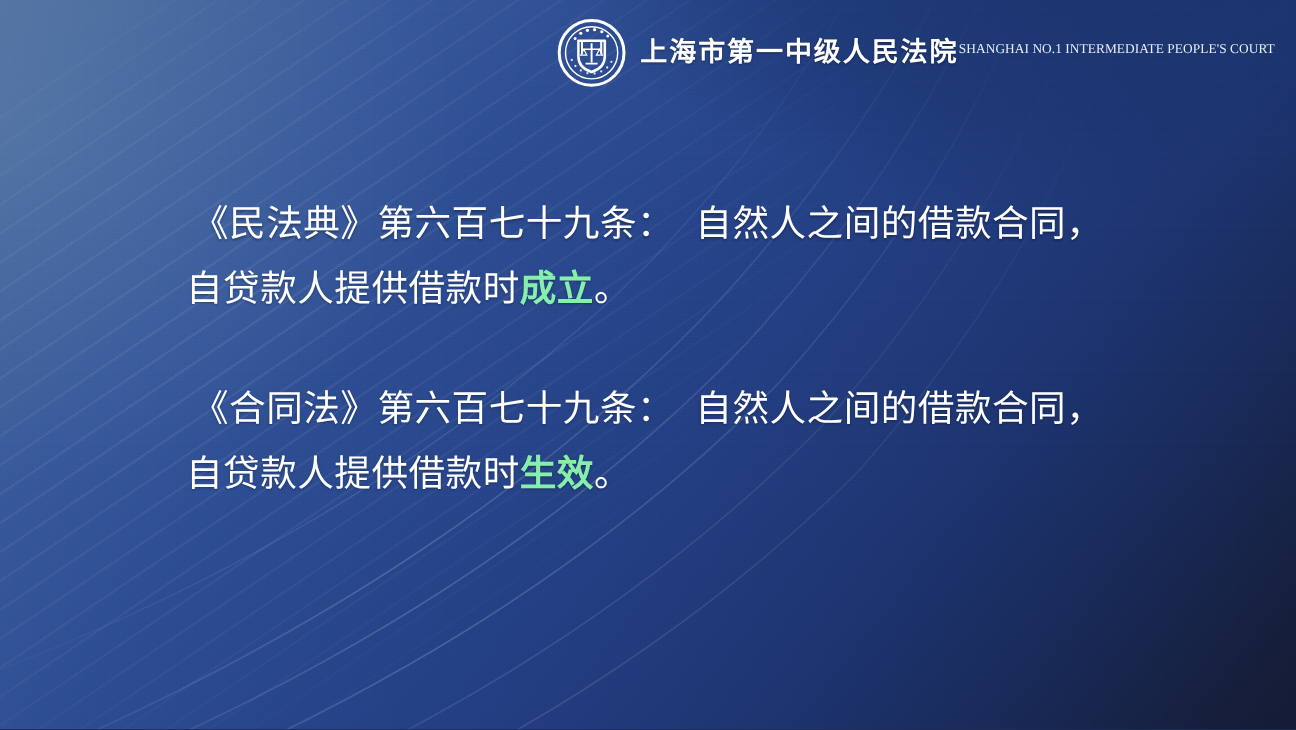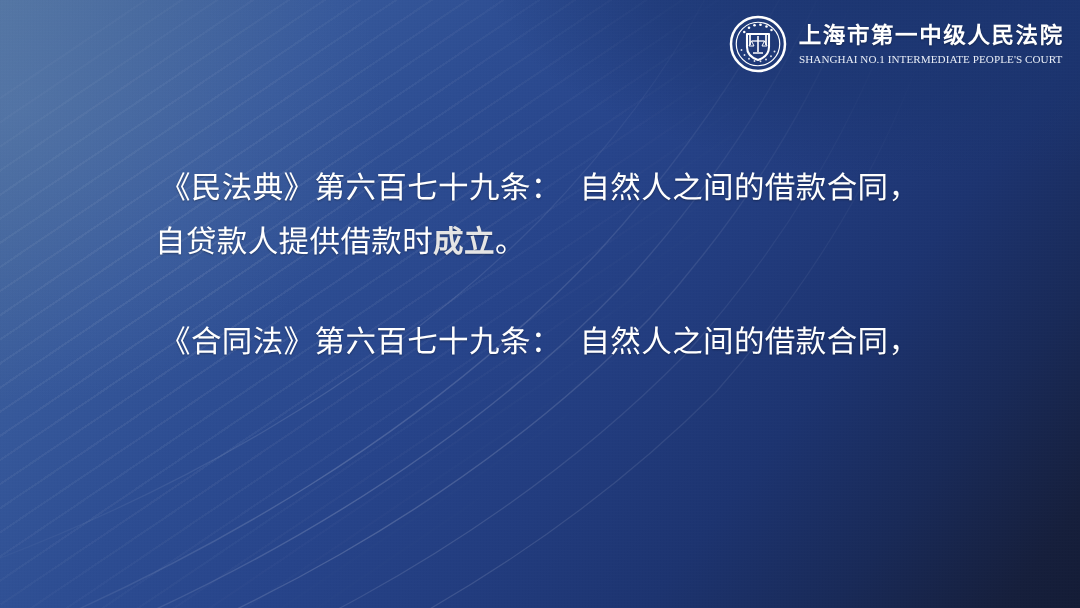--- a/index.html
+++ b/index.html
@@ -98,21 +98,21 @@
   .header {
     position: absolute;
     top: 14px;
     right: 14px;
     display: flex;
     align-items: center;
     gap: 11px;
     z-index: 6;
   }
   .emblem { width: 60px; height: 60px; flex: 0 0 60px; display: block; }
-  .header-text { display: flex; flex-direction: column; align-items: flex-start; }
+  .header-text { display: flex; flex-direction: row; align-items: flex-start; }
   .org-cn {
     color: #ffffff;
     font-size: 22.5px;
     font-weight: bold;
     letter-spacing: 1.6px;
     line-height: 1.12;
     white-space: nowrap;
     text-shadow: 0 1px 2px rgba(0,0,0,0.35);
   }
   .org-en {
@@ -139,21 +139,21 @@
   .line {
     color: #ffffff;
     font-size: 30.5px;
     line-height: 54px;
     letter-spacing: 0.4px;
     white-space: pre;
     text-shadow: 0 1px 2px rgba(0,0,0,0.30);
   }
   .line-1 { padding-left: 160px; }
   .line-2 { padding-left: 155px; }
-  .hl { color: #e5e5e5; font-weight: 600; }
+  .hl { color: #86efac; font-weight: 600; }
 </style>
 </head>
 <body>
 
 <div class="slide">
 
   <div class="bg-base"></div>
   <div class="bg-topright"></div>
   <div class="bg-leftglow"></div>
   <div class="bg-diagonals"></div>
@@ -232,16 +232,17 @@
 
   <div class="content">
 
     <div class="para">
       <div class="line line-1"><span>《民法典》第六百七十九条：</span><span>  </span><span>自然人之间的借款合同，</span></div>
       <div class="line line-2"><span>自贷款人提供借款时</span><span class="hl">成立</span><span>。</span></div>
     </div>
 
     <div class="para">
       <div class="line line-1"><span>《合同法》第六百七十九条：</span><span>  </span><span>自然人之间的借款合同，</span></div>
+      <div class="line line-2"><span>自贷款人提供借款时</span><span class="hl">生效</span><span>。</span></div>
     </div>
 
   </div>
 </div>
 
 </body></html>

